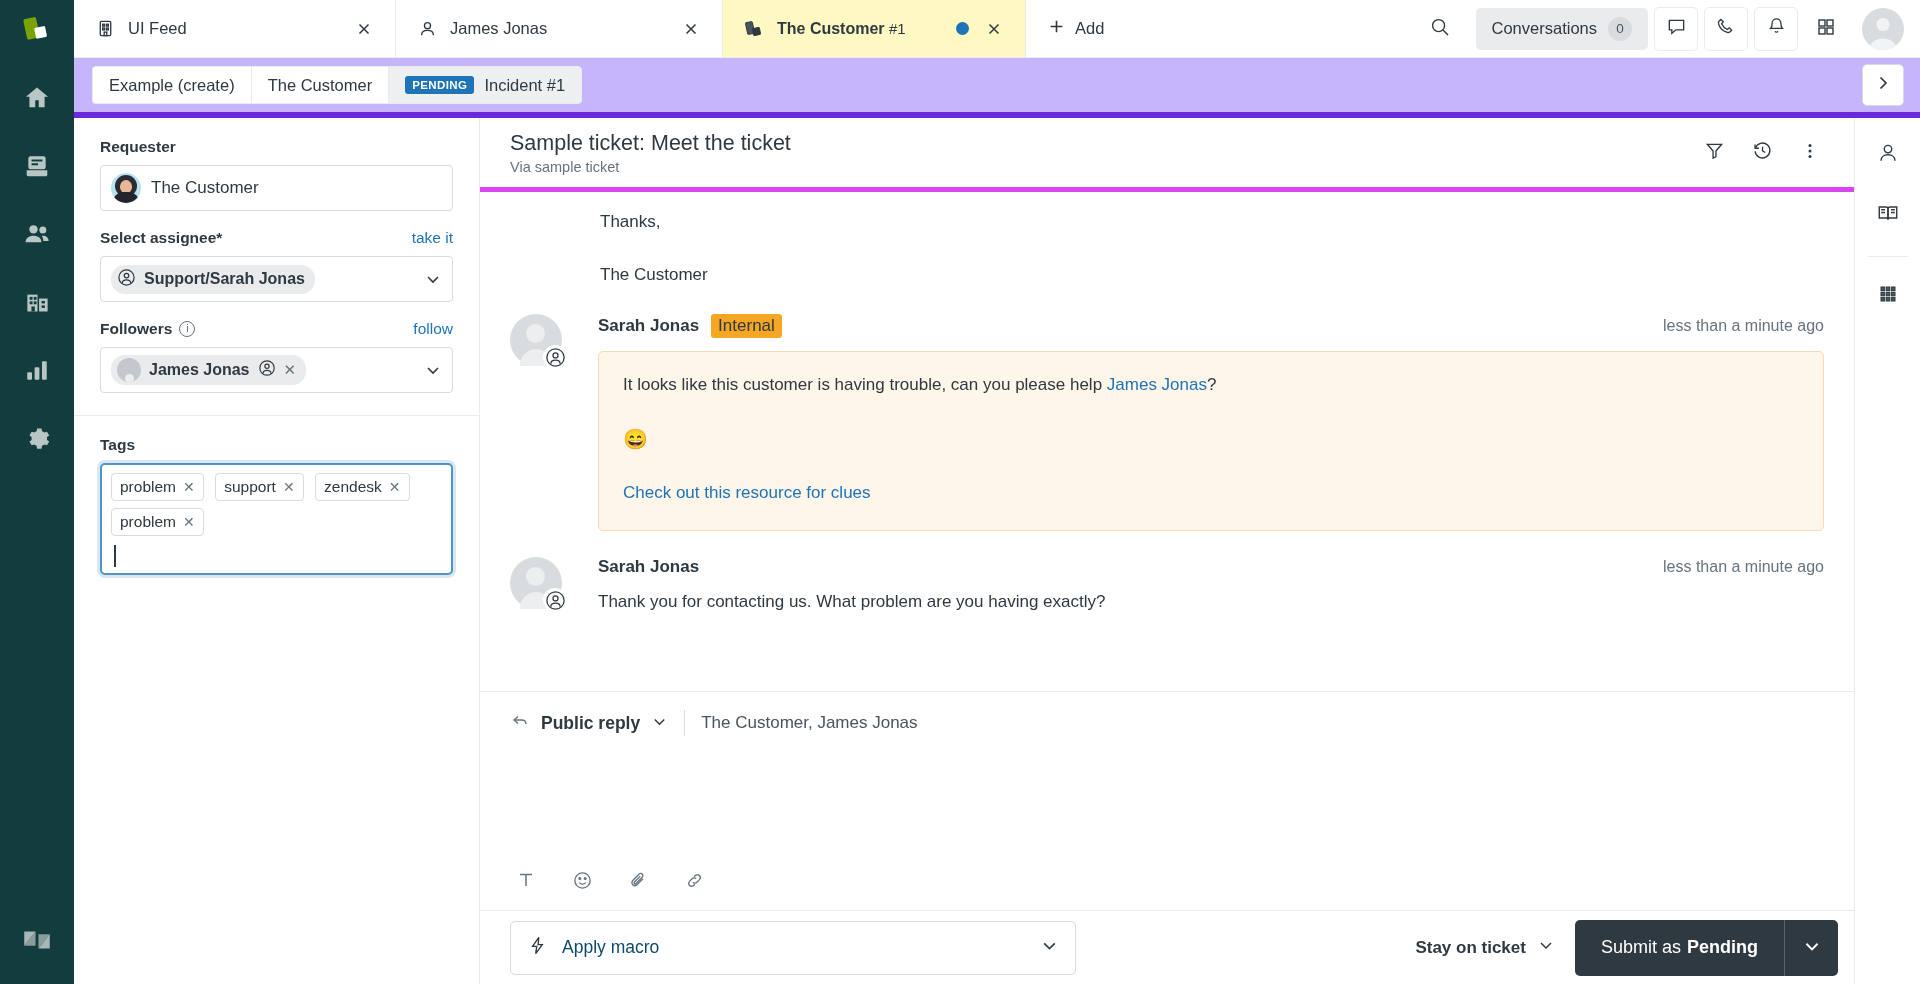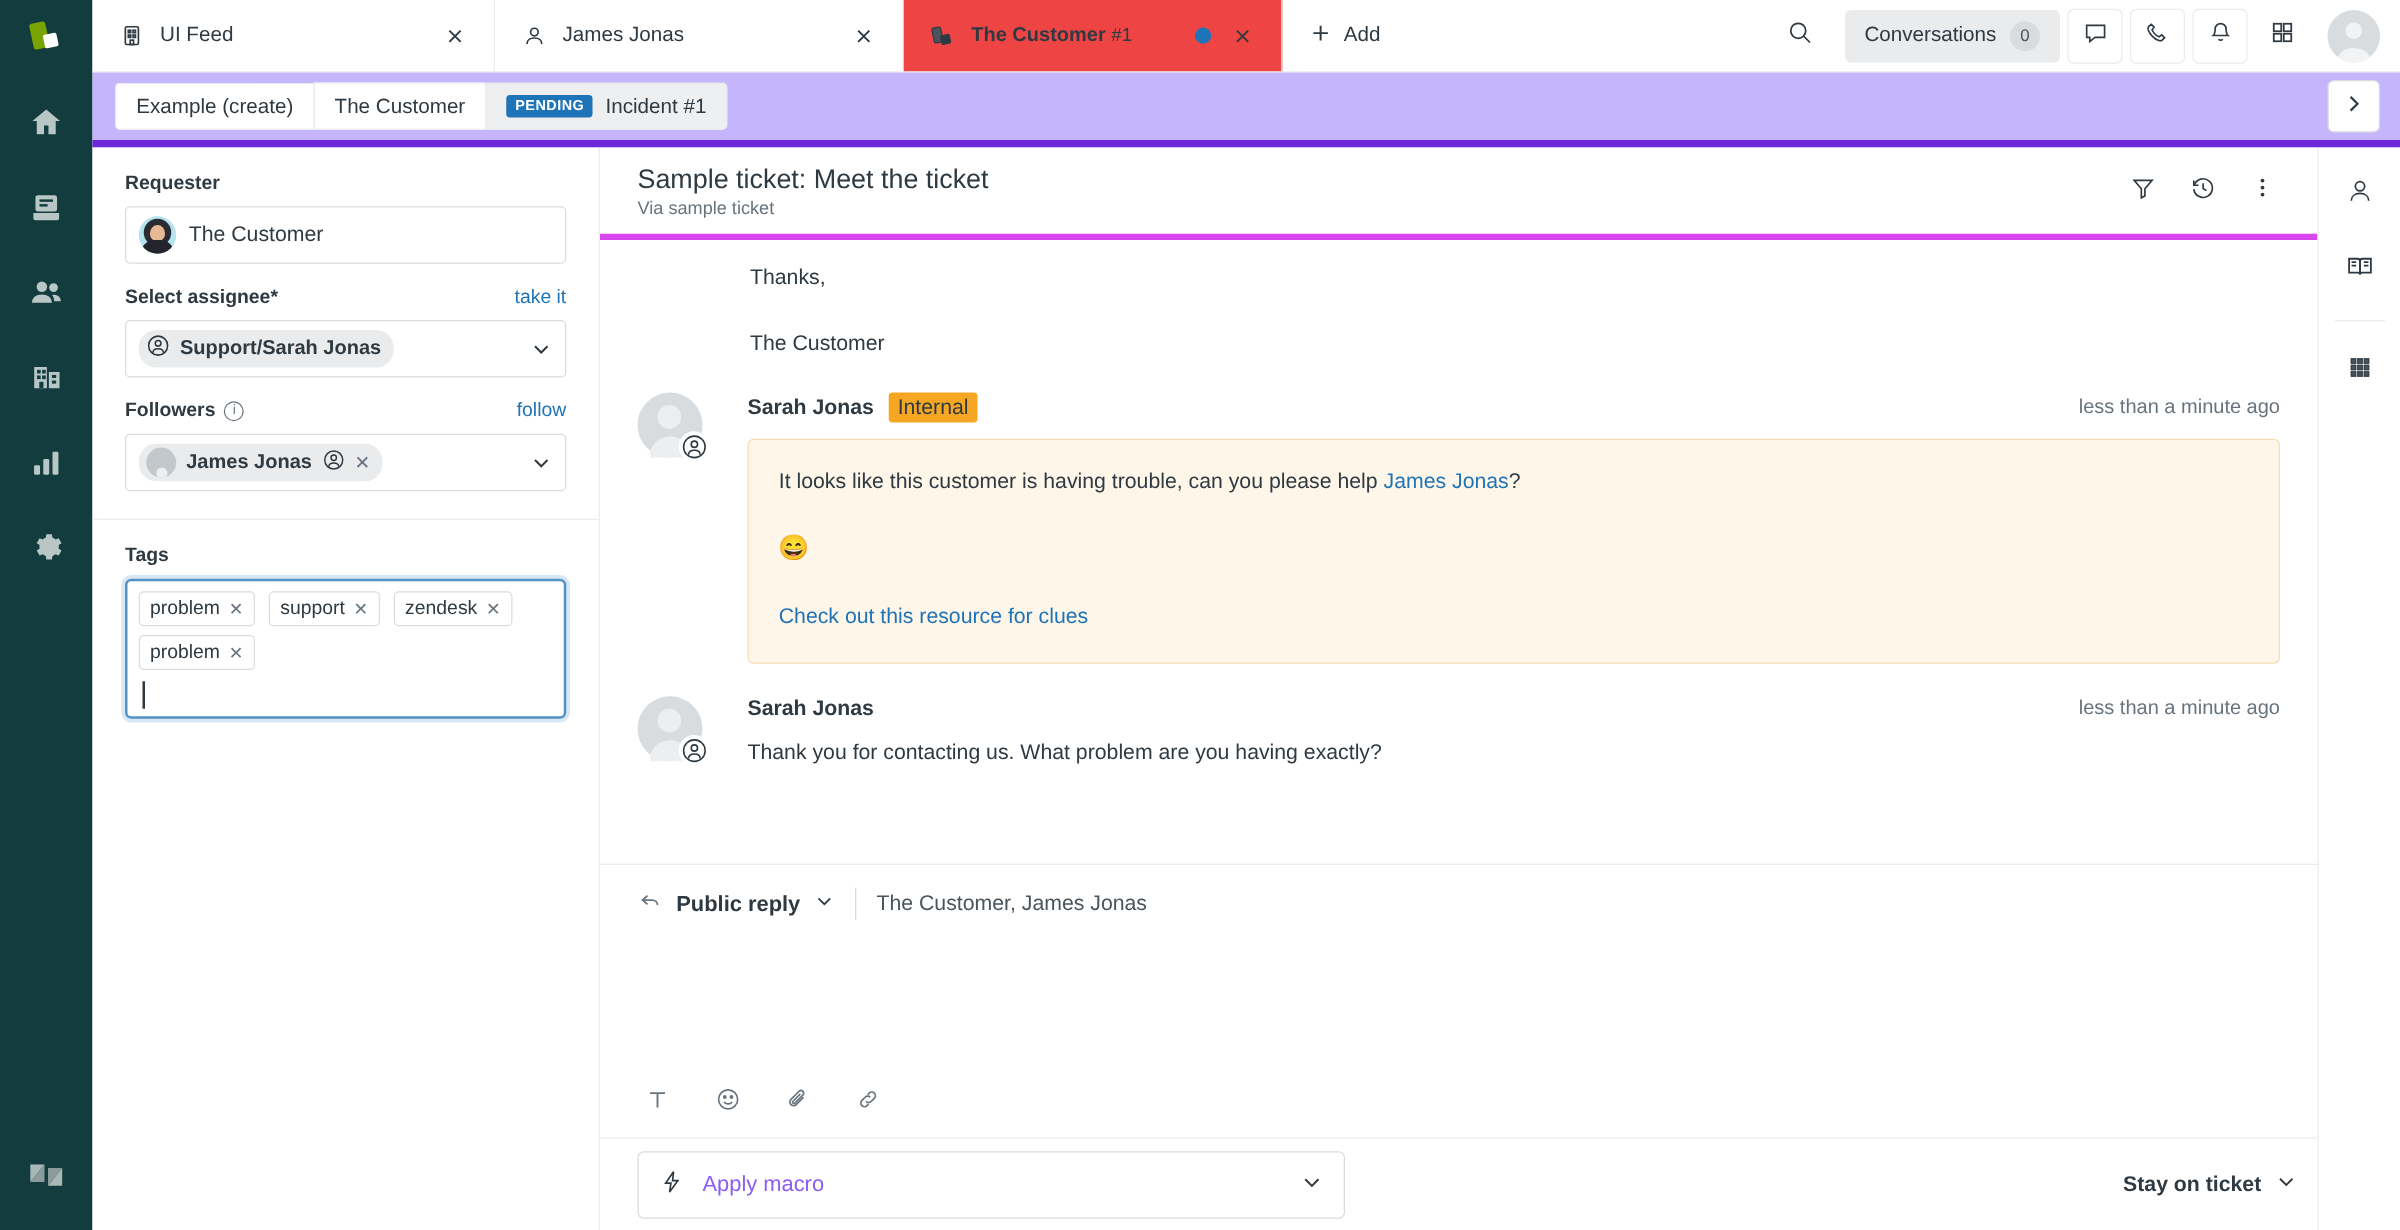--- a/index.html
+++ b/index.html
@@ -34,21 +34,21 @@
   
   .tabbar {
     height: 58px; flex: 0 0 58px; display: flex; align-items: stretch;
     background: #ffffff; border-bottom: 1px solid #e9ebed;
   }
   .tab {
     display: flex; align-items: center; gap: 12px;
     padding: 0 18px 0 20px; min-width: 200px;
     border-right: 1px solid #e9ebed; cursor: pointer; position: relative; justify-content: flex-end;
   }
-  .tab.active { background: #ef4444; }
+  .tab.active { background: #fef9c3; }
   .tab.active::after{
     content:""; position:absolute; left:0; right:0; bottom:-1px; height:2px; background:#1f73b7;
     display:none;
   }
   .tab-ico { width: 22px; height: 22px; flex: 0 0 22px; display:flex; align-items:center; justify-content:center; }
   .tab-ico svg { stroke: #2f3941; fill: none; }
   .tab-txt { flex: 1 1 auto; min-width: 0; }
   .tab-title { font-size: 16.5px; color: #2f3941; white-space: nowrap; }
   .tab.active .tab-title { font-weight: bold; font-size: 16px; line-height: 19px; }
   .tab-sub { font-size: 15px; color: #2f3941; line-height: 18px; }
@@ -219,21 +219,21 @@
 
   
   .footer {
     flex: 0 0 74px; border-top: 1px solid #e9ebed; display: flex; align-items: center;
     padding: 0 0 0 30px; background: #fff;
   }
   .macro {
     width: 566px; height: 54px; border: 1px solid #d8dcde; border-radius: 5px; background: #fff;
     display: flex; align-items: center; gap: 14px; padding: 0 16px; cursor: pointer;
   }
-  .macro .lab { font-size: 17.5px; color: #8b5cf6; }
+  .macro .lab { font-size: 17.5px; color: #0c4a6e; }
   .macro .cv { margin-left: auto; }
   .macro svg { stroke: #2f3941; fill: none; }
   .foot-right { margin-left: auto; display: flex; align-items: center; gap: 20px; padding-right: 16px; }
   .stay { display: flex; align-items: center; gap: 11px; font-size: 17px; font-weight: bold; color: #2f3941; cursor: pointer; }
   .stay svg { stroke: #2f3941; fill: none; }
   .submit-group { display: flex; align-items: stretch; height: 56px; }
   .submit-main {
     background: #2f3941; color: #fff; border: none; font-size: 18px;
     padding: 0 26px; border-radius: 5px 0 0 5px; cursor: pointer; display:flex; align-items:center;
     font-family: "Liberation Sans", sans-serif;
@@ -743,20 +743,33 @@
 
           <div class="foot-right">
             <div class="stay">
               <span>Stay on ticket</span>
               <span>
                 <svg width="18" height="18" viewBox="0 0 18 18" stroke-width="1.5">
                     <path d="M4 7l5 5 5-5"></path>
                   </svg>
               </span>
             </div>
+            <div class="submit-group">
+              <button class="submit-main">
+                <span>Submit as</span>
+                  <b>Pending</b>
+              </button>
+              <div class="submit-caret">
+                <span>
+                  <svg width="20" height="20" viewBox="0 0 18 18" stroke-width="1.7">
+                      <path d="M4 7l5 5 5-5"></path>
+                    </svg>
+                </span>
+              </div>
+            </div>
           </div>
         </div>
       </div>
 
       <div class="rrail">
         <div class="rr-icon">
           <span>
             <svg width="24" height="24" viewBox="0 0 22 22" stroke-width="1.3">
                 <circle cx="11" cy="7.4" r="3.4"></circle>
                 <path d="M4.6 18c0-3.5 2.9-5.4 6.4-5.4s6.4 1.9 6.4 5.4"></path>

